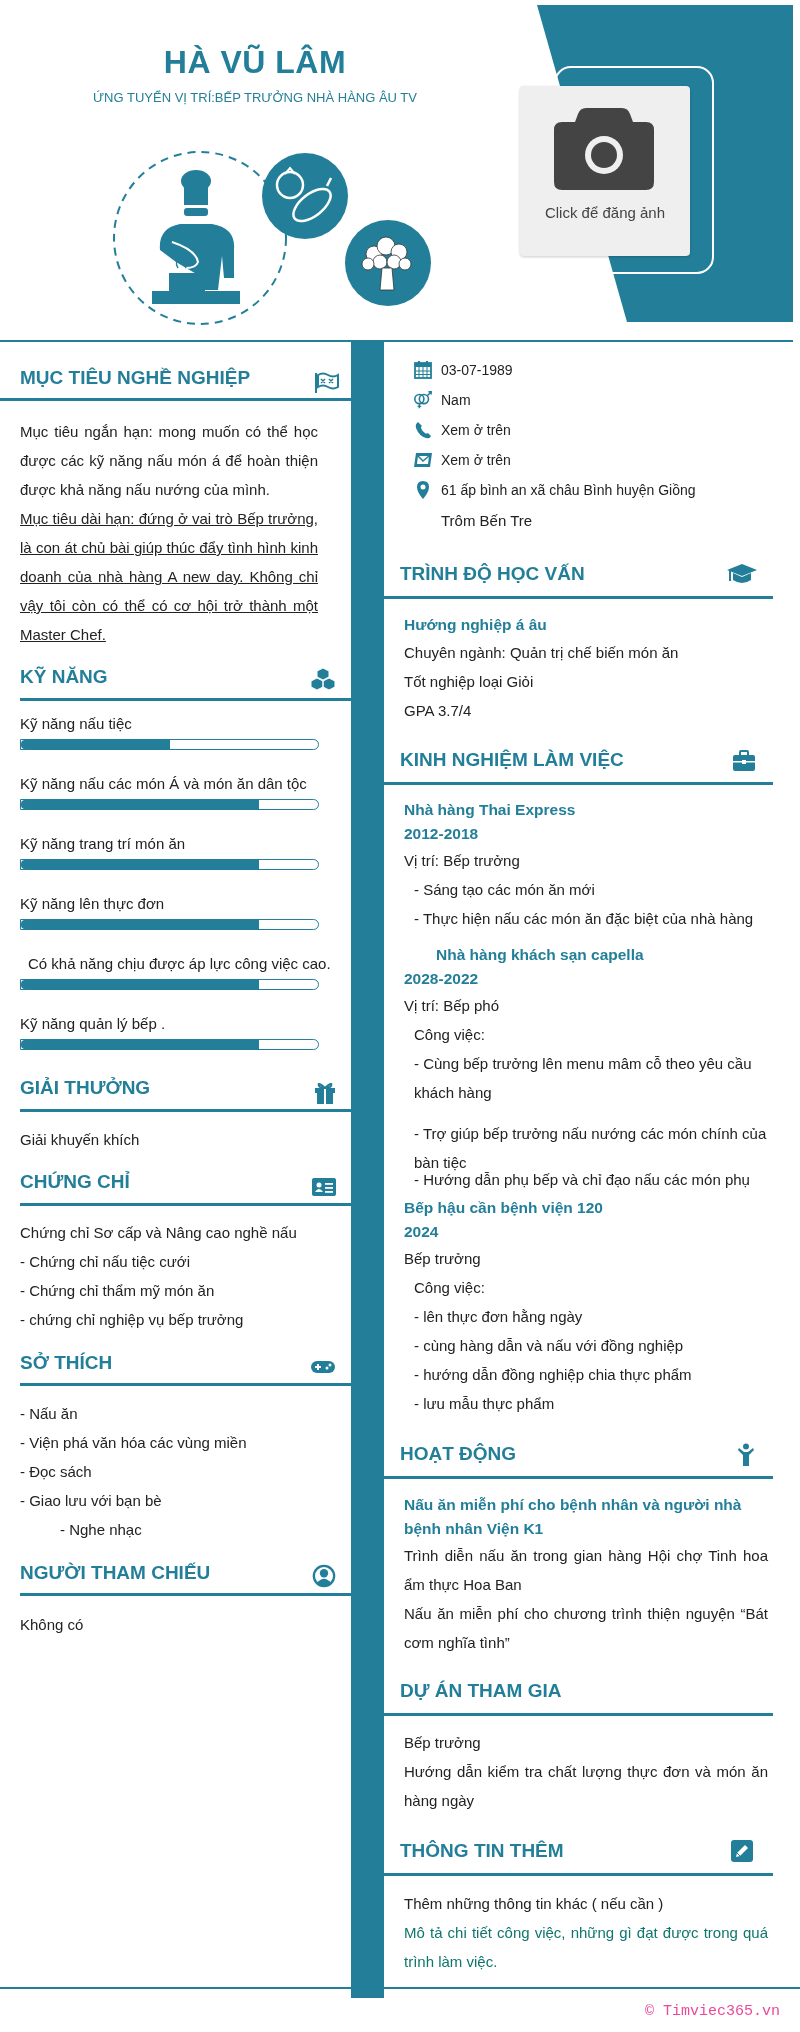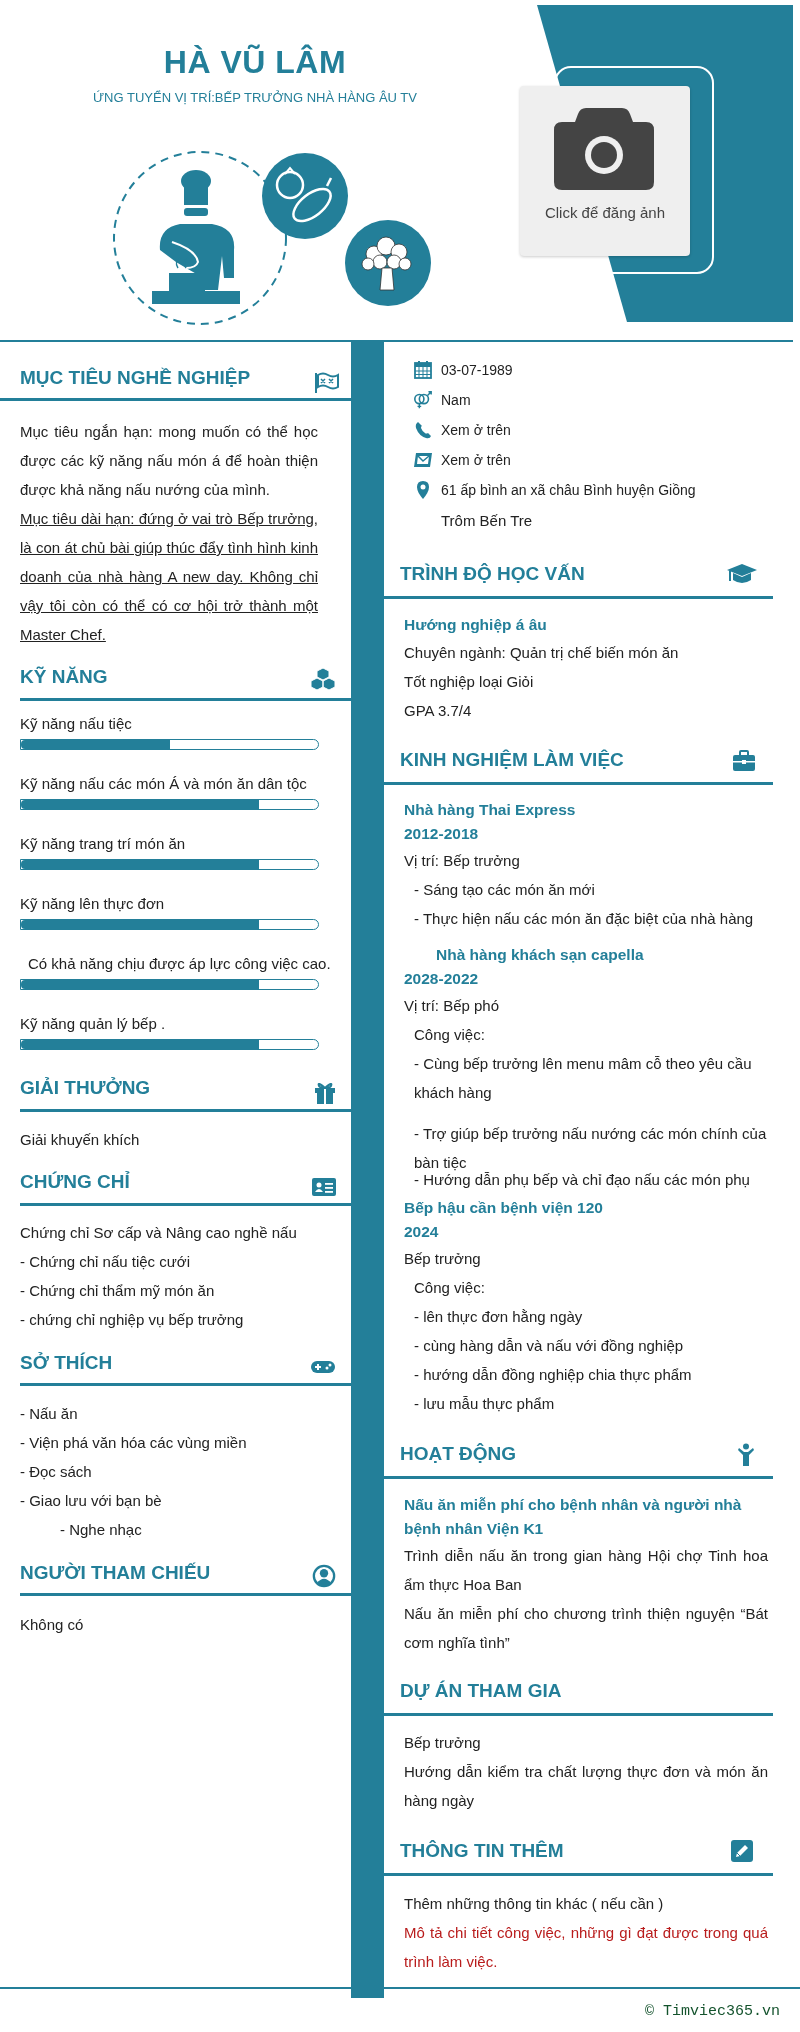--- a/index.html
+++ b/index.html
@@ -6,29 +6,29 @@
   body { width:800px; height:2032px; position:relative; overflow:hidden; font-family:"Liberation Sans", sans-serif; color:#222; }
   
   .hdr-name { position:absolute; left:0; width:510px; top:44px; text-align:center; font-size:32px; font-weight:bold; color:#237f99; letter-spacing:0.5px; }
   .hdr-pos { position:absolute; left:0; width:510px; top:90px; text-align:center; font-size:13px; color:#237f99; }
   .deco { position:absolute; left:0; top:0; }
   .photo-box { position:absolute; left:520px; top:86px; width:170px; height:170px; background:#efefef; border-radius:4px; box-shadow:0 1px 3px rgba(0,0,0,0.2); text-align:center; cursor:pointer; }
   .photo-label { position:absolute; left:0; right:0; top:118px; font-size:15px; color:#444; }
   .divider-top { position:absolute; left:0; top:340px; width:793px; height:2px; background:#237f99; }
   .vbar { position:absolute; left:351px; top:341px; width:33px; height:1657px; background:#237f99; }
   .divider-bottom { position:absolute; left:0; top:1987px; width:800px; height:2px; background:#237f99; }
-  .footer { position:absolute; right:20px; top:2003px; font-family:"Liberation Mono", monospace; font-size:15px; color:#14532d; }
+  .footer { position:absolute; right:20px; top:2003px; font-family:"Liberation Mono", monospace; font-size:15px; color:#ec4899; }
   
   .sec-title { position:absolute; font-size:19px; font-weight:bold; color:#237f99; }
   .sec-line { position:absolute; height:3px; background:#237f99; }
   .sec-icon { position:absolute; width:26px; height:24px; }
   .txt { position:absolute; font-size:15px; line-height:29px; color:#222; }
   .just { text-align:justify; }
   .sub { position:absolute; font-size:15.5px; font-weight:bold; color:#237f99; line-height:24px; }
-  .muted { color:#b91c1c; }
+  .muted { color:#0f766e; }
   .bar { position:absolute; left:20px; width:297px; height:9px; border:1px solid #237f99; border-radius:0 6px 6px 0; background:#fff; }
   .bar-fill { height:100%; background:#237f99; border-radius:4px 0 0 4px; }
   .info-row { position:absolute; left:405px; height:24px; }
   .info-icon { position:absolute; left:8px; top:2px; width:20px; height:20px; }
   .info-text { position:absolute; left:36px; top:0; font-size:14px; line-height:24px; white-space:nowrap; }
 </style>
 </head>
 <body>
 
 <svg class="deco" width="800" height="340">

